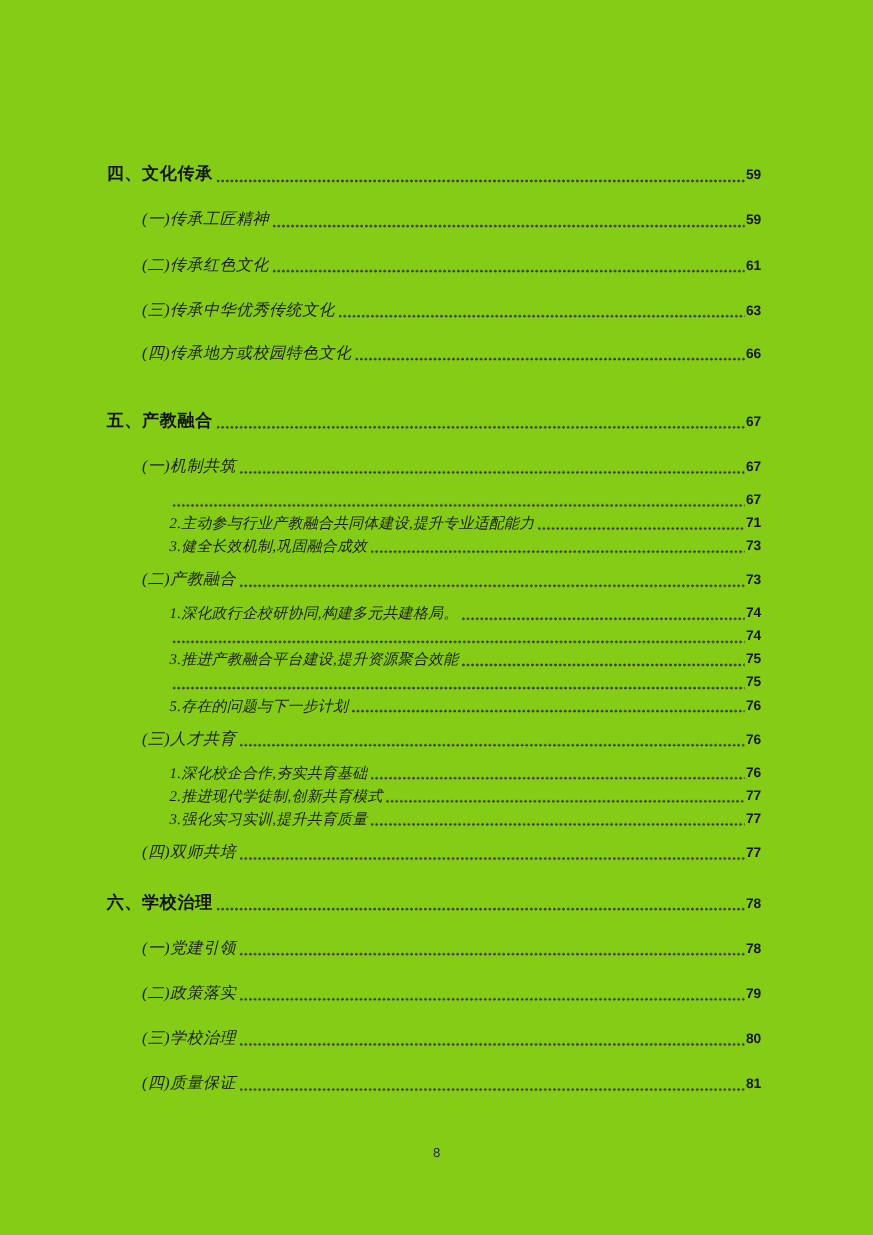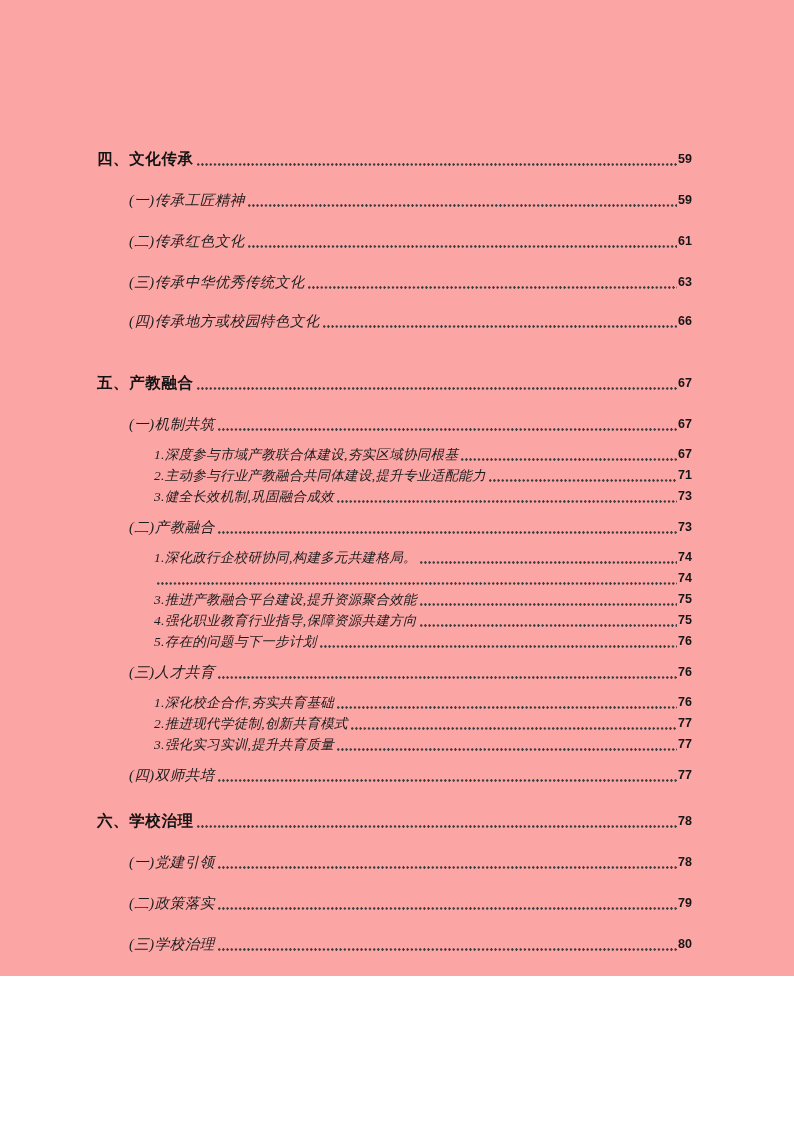--- a/index.html
+++ b/index.html
@@ -1,19 +1,19 @@
 <!DOCTYPE html>
 <html><head>
 <meta charset="utf-8">
 <style>
   html,body{margin:0;padding:0;background:#ffffff;}
   .page{
     position:relative;
-    width:794px;height:976px;
-    background:#fca5a5;
+    width:794px;height:1123px;
+    background:#84cc16;
     overflow:hidden;
     box-sizing:border-box;
     font-family:"Liberation Serif",serif;
   }
   .toc{
     position:absolute;
     left:97px;top:148px;
     width:595px;
   }
   .row{display:flex;align-items:flex-end;}
@@ -79,21 +79,20 @@
         <span class="t">五、产教融合</span>
         <span class="leader"></span>
         <span class="pnum">67</span>
       </div>
       <div class="row l2" style="margin-top: 19px;">
         <span class="t">(一)机制共筑</span>
         <span class="leader"></span>
         <span class="pnum">67</span>
       </div>
       <div class="row l3" style="margin-top: 9px;">
-        <span class="t">1.深度参与市域产教联合体建设,夯实区域协同根基</span>
         <span class="leader"></span>
         <span class="pnum">67</span>
       </div>
       <div class="row l3" style="margin-top: 0px;">
         <span class="t">2.主动参与行业产教融合共同体建设,提升专业适配能力</span>
         <span class="leader"></span>
         <span class="pnum">71</span>
       </div>
       <div class="row l3" style="margin-top: 0px;">
         <span class="t">3.健全长效机制,巩固融合成效</span>
@@ -113,21 +112,20 @@
       <div class="row l3" style="margin-top: 0px;">
         <span class="leader"></span>
         <span class="pnum">74</span>
       </div>
       <div class="row l3" style="margin-top: 0px;">
         <span class="t">3.推进产教融合平台建设,提升资源聚合效能</span>
         <span class="leader"></span>
         <span class="pnum">75</span>
       </div>
       <div class="row l3" style="margin-top: 0px;">
-        <span class="t">4.强化职业教育行业指导,保障资源共建方向</span>
         <span class="leader"></span>
         <span class="pnum">75</span>
       </div>
       <div class="row l3" style="margin-top: 0px;">
         <span class="t">5.存在的问题与下一步计划</span>
         <span class="leader"></span>
         <span class="pnum">76</span>
       </div>
       <div class="row l2" style="margin-top: 9px;">
         <span class="t">(三)人才共育</span>

